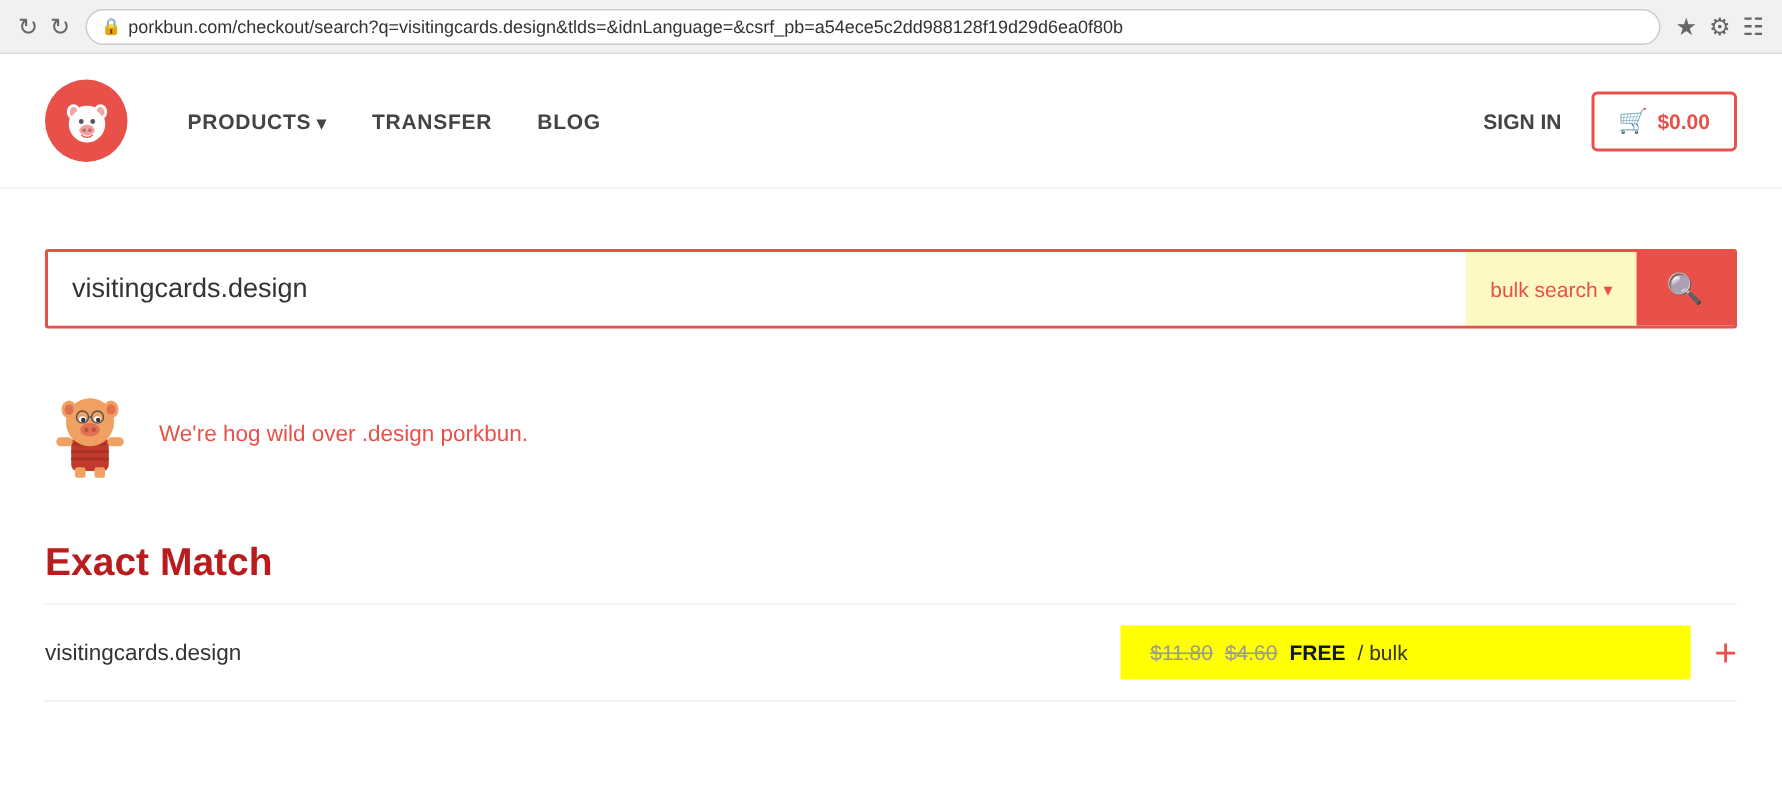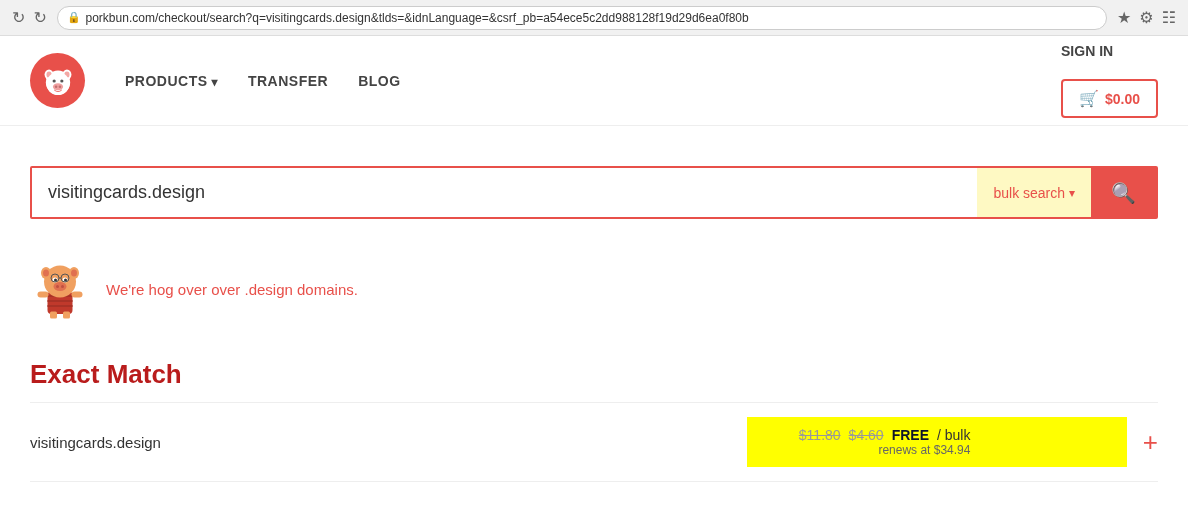--- a/index.html
+++ b/index.html
@@ -61,21 +61,21 @@
     .nav-link {
       font-size: 14px;
       font-weight: 600;
       color: #444;
       text-transform: uppercase;
       letter-spacing: 0.5px;
       text-decoration: none;
       cursor: pointer;
     }
     .nav-link.with-arrow::after { content: ' ▾'; font-size: 12px; }
-    .nav-right { margin-left: auto; display: flex; gap: 20px; flex-direction: column; }
+    .nav-right { margin-left: auto; display: flex; align-items: center; gap: 20px; }
     .sign-in { font-size: 14px; font-weight: 600; color: #444; text-transform: uppercase; cursor: pointer; }
     .cart-btn {
       border: 2px solid #e8504a;
       color: #e8504a;
       padding: 8px 16px;
       border-radius: 4px;
       font-size: 14px;
       font-weight: 600;
       cursor: pointer;
       display: flex;
@@ -187,21 +187,20 @@
       background: #e8504a;
       color: #fff;
       border-radius: 20px;
       padding: 5px 14px;
       font-size: 13px;
       font-weight: 700;
       white-space: nowrap;
     }
     .pricing-details {
       text-align: right;
-      margin-left: 32px;
     }
     .price-line {
       display: flex;
       align-items: center;
       gap: 8px;
       justify-content: flex-end;
     }
     .original-price {
       text-decoration: line-through;
       color: #999;
@@ -340,39 +339,38 @@
 
       <ellipse cx="50" cy="55" rx="13" ry="9" fill="#e07050"></ellipse>
       <circle cx="45" cy="55" r="3" fill="#c05040"></circle>
       <circle cx="55" cy="55" r="3" fill="#c05040"></circle>
 
       <circle cx="40" cy="38" r="8" fill="none" stroke="#555" stroke-width="2"></circle>
       <circle cx="60" cy="38" r="8" fill="none" stroke="#555" stroke-width="2"></circle>
       <line x1="48" y1="38" x2="52" y2="38" stroke="#555" stroke-width="2"></line>
     </svg>
   </div>
-  <p class="promo-text">We're hog over over .design domains.</p>
+  <p class="promo-text">We're hog wild over .design porkbun.</p>
 </div>
 
 <div class="results-section">
   <h2 class="exact-match-title">
     <span>Exact</span>&nbsp;<span>Match</span>
   </h2>
   <div class="divider"></div>
 
   <div class="domain-row">
     <span class="domain-name">visitingcards.design</span>
 
     <div class="domain-pricing">
       <div class="pricing-details">
         <div class="price-line">
           <span class="original-price">$11.80</span>
           <span class="sale-price">$4.60</span>
           <span class="free-label">FREE</span>
           <span class="per-year">/ bulk</span>
         </div>
-        <div class="renews-at">renews at $34.94</div>
       </div>
     </div>
 
     <span class="add-btn">+</span>
   </div>
 </div>
 
 </body></html>

